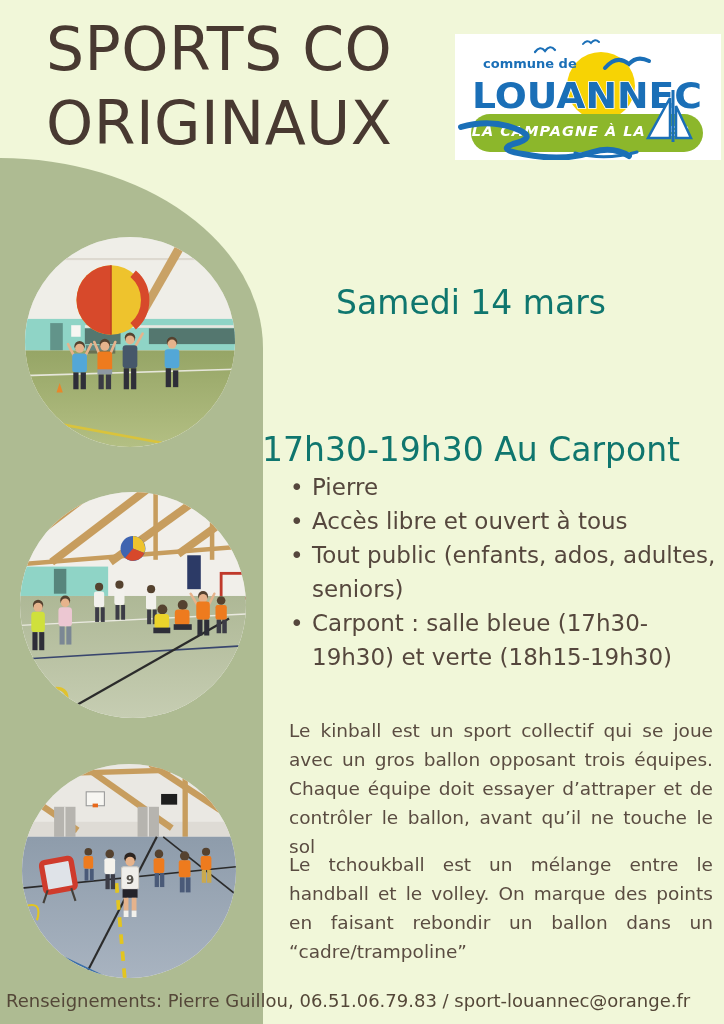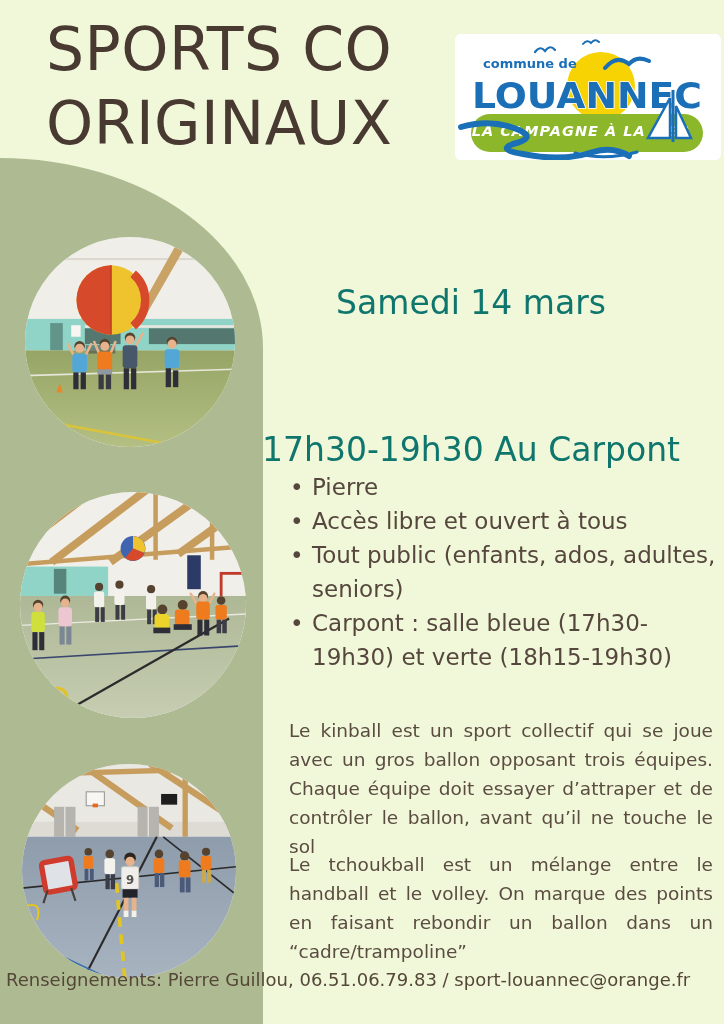--- a/index.html
+++ b/index.html
@@ -24,21 +24,21 @@
   #photo1{left:25px;top:237px;width:210px;height:210px;}
   #photo2{left:20px;top:492px;width:226px;height:226px;}
   #photo3{left:22px;top:764px;width:214px;height:214px;}
   .title{
     position:absolute;left:46px;top:12px;
     font-size:60px;font-weight:400;line-height:74px;
     letter-spacing:0.5px;color:#483931;white-space:nowrap;
   }
   .logo{
     position:absolute;left:455px;top:34px;width:266px;height:126px;
-    background:#ffffff;border-radius:6px;overflow:hidden;
+    background:#ffffff;border-radius:0;overflow:hidden;
   }
   .logo svg{display:block;width:100%;height:100%;}
   .date-block{
     position:absolute;left:225px;top:180px;width:492px;
     text-align:center;font-size:33px;line-height:49px;color:#0f766e;
     white-space:pre;
   }
   .heading{
     position:absolute;left:280px;top:327px;width:440px;
     text-align:center;font-size:30px;font-weight:bold;line-height:48px;
@@ -51,21 +51,21 @@
   }
   .bullets li{display:flex;}
   .bullet-dot{flex:none;width:22px;text-align:left;}
   .para{
     position:absolute;left:289px;width:424px;
     font-size:18.5px;line-height:29px;text-align:justify;color:#5a4c41;
   }
   #para-kinball{top:716px;}
   #para-tchoukball{top:850px;}
   .footer{
-    position:absolute;left:6px;top:967px;width:716px;
+    position:absolute;left:6px;top:988px;width:716px;
     font-size:18px;line-height:26px;color:#544738;white-space:nowrap;
   }
 </style>
 </head>
 <body>
 
 <div class="poster">
 
   <div class="band"></div>
 

